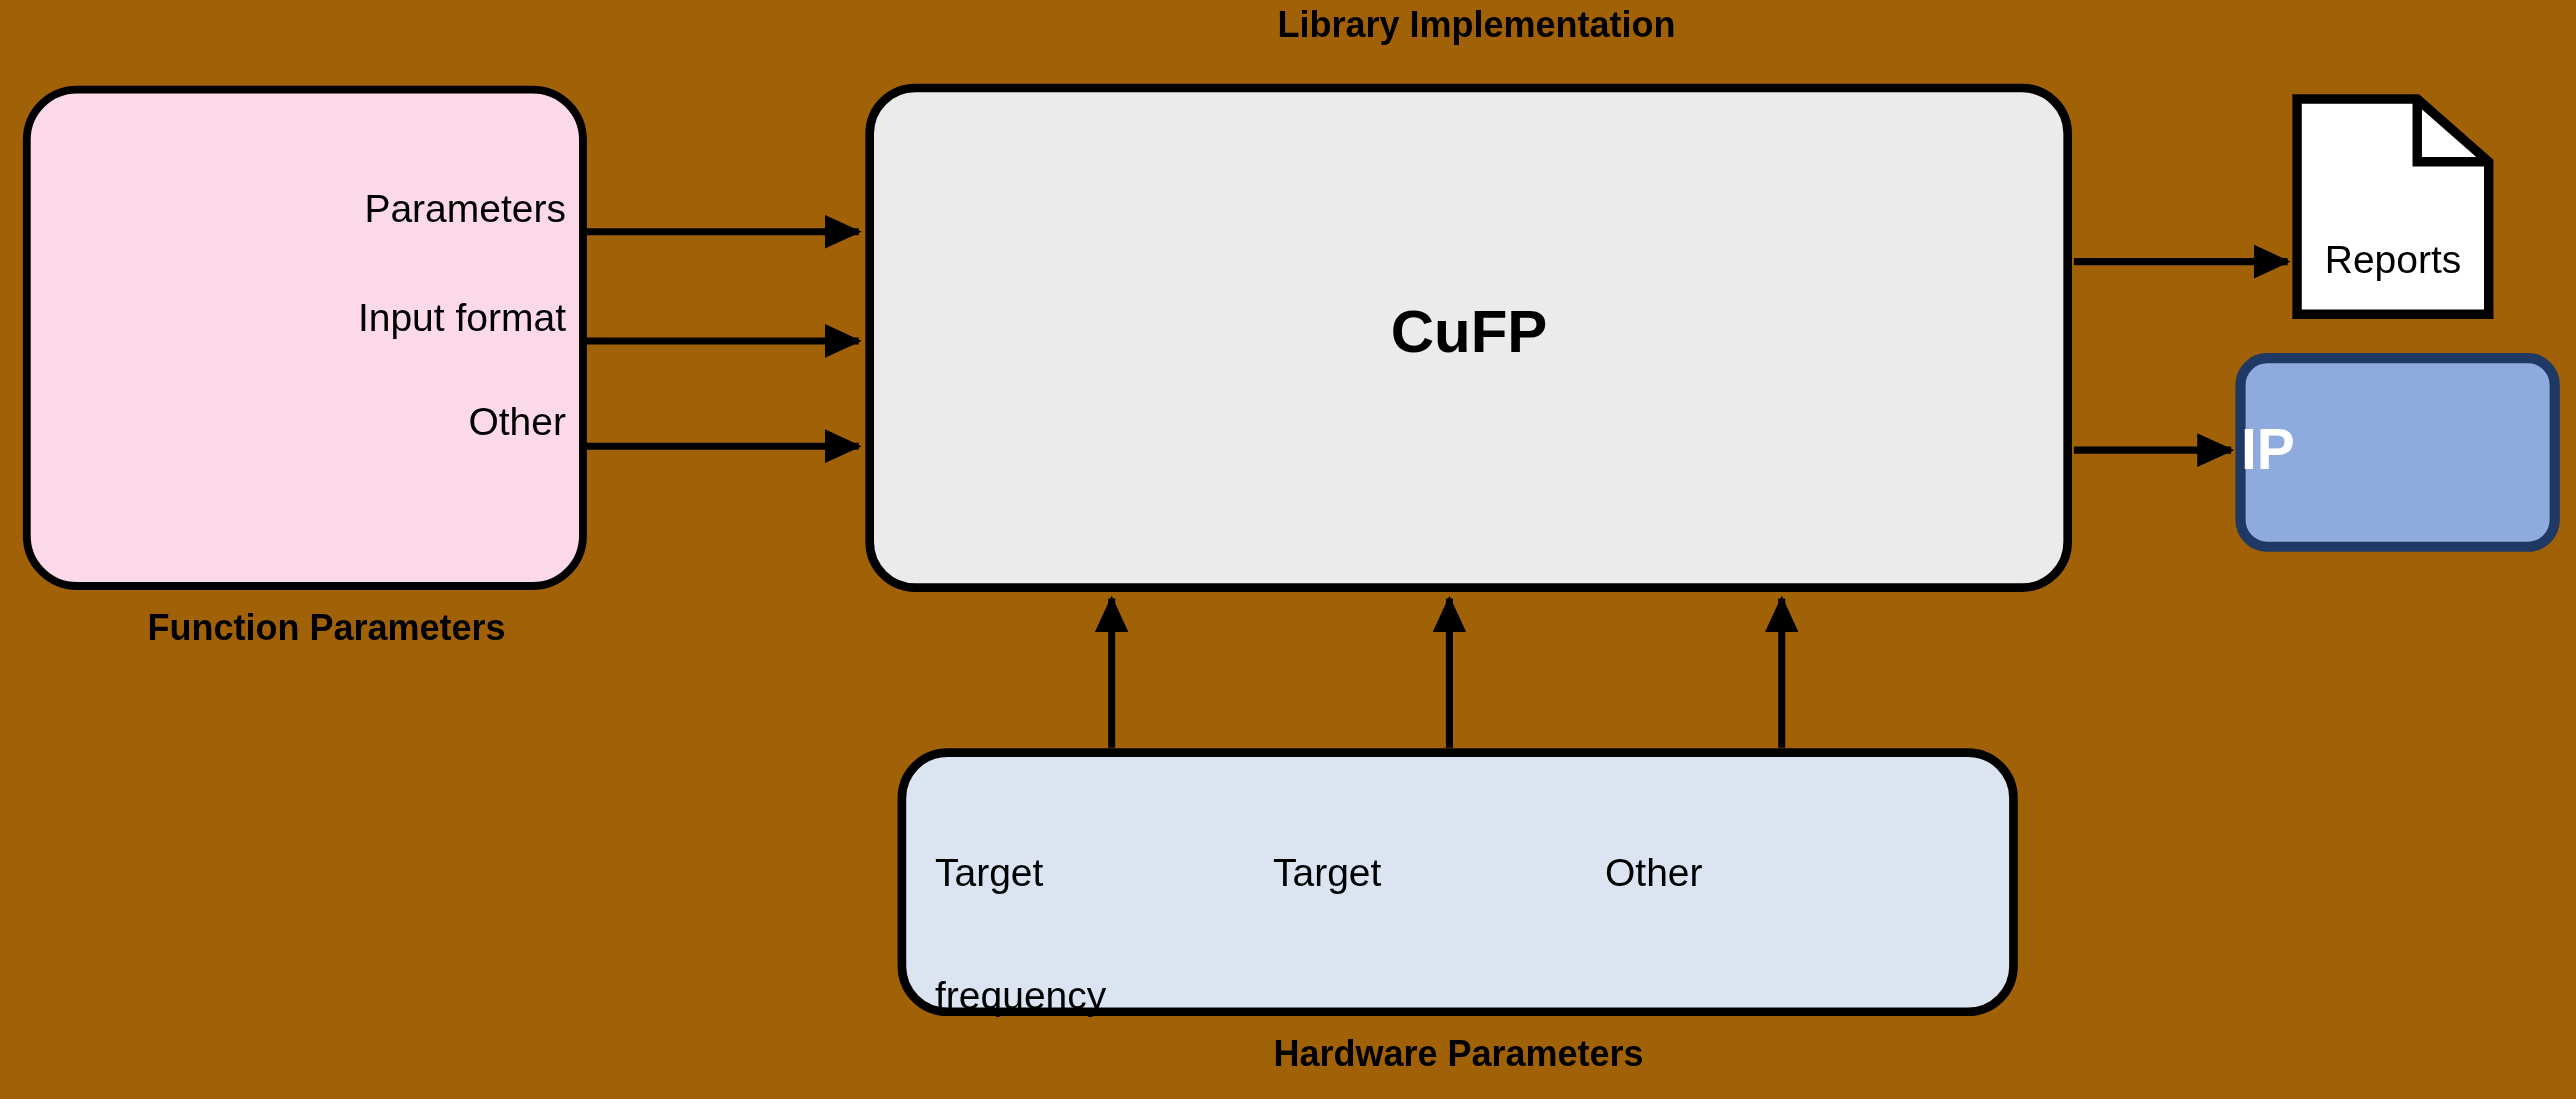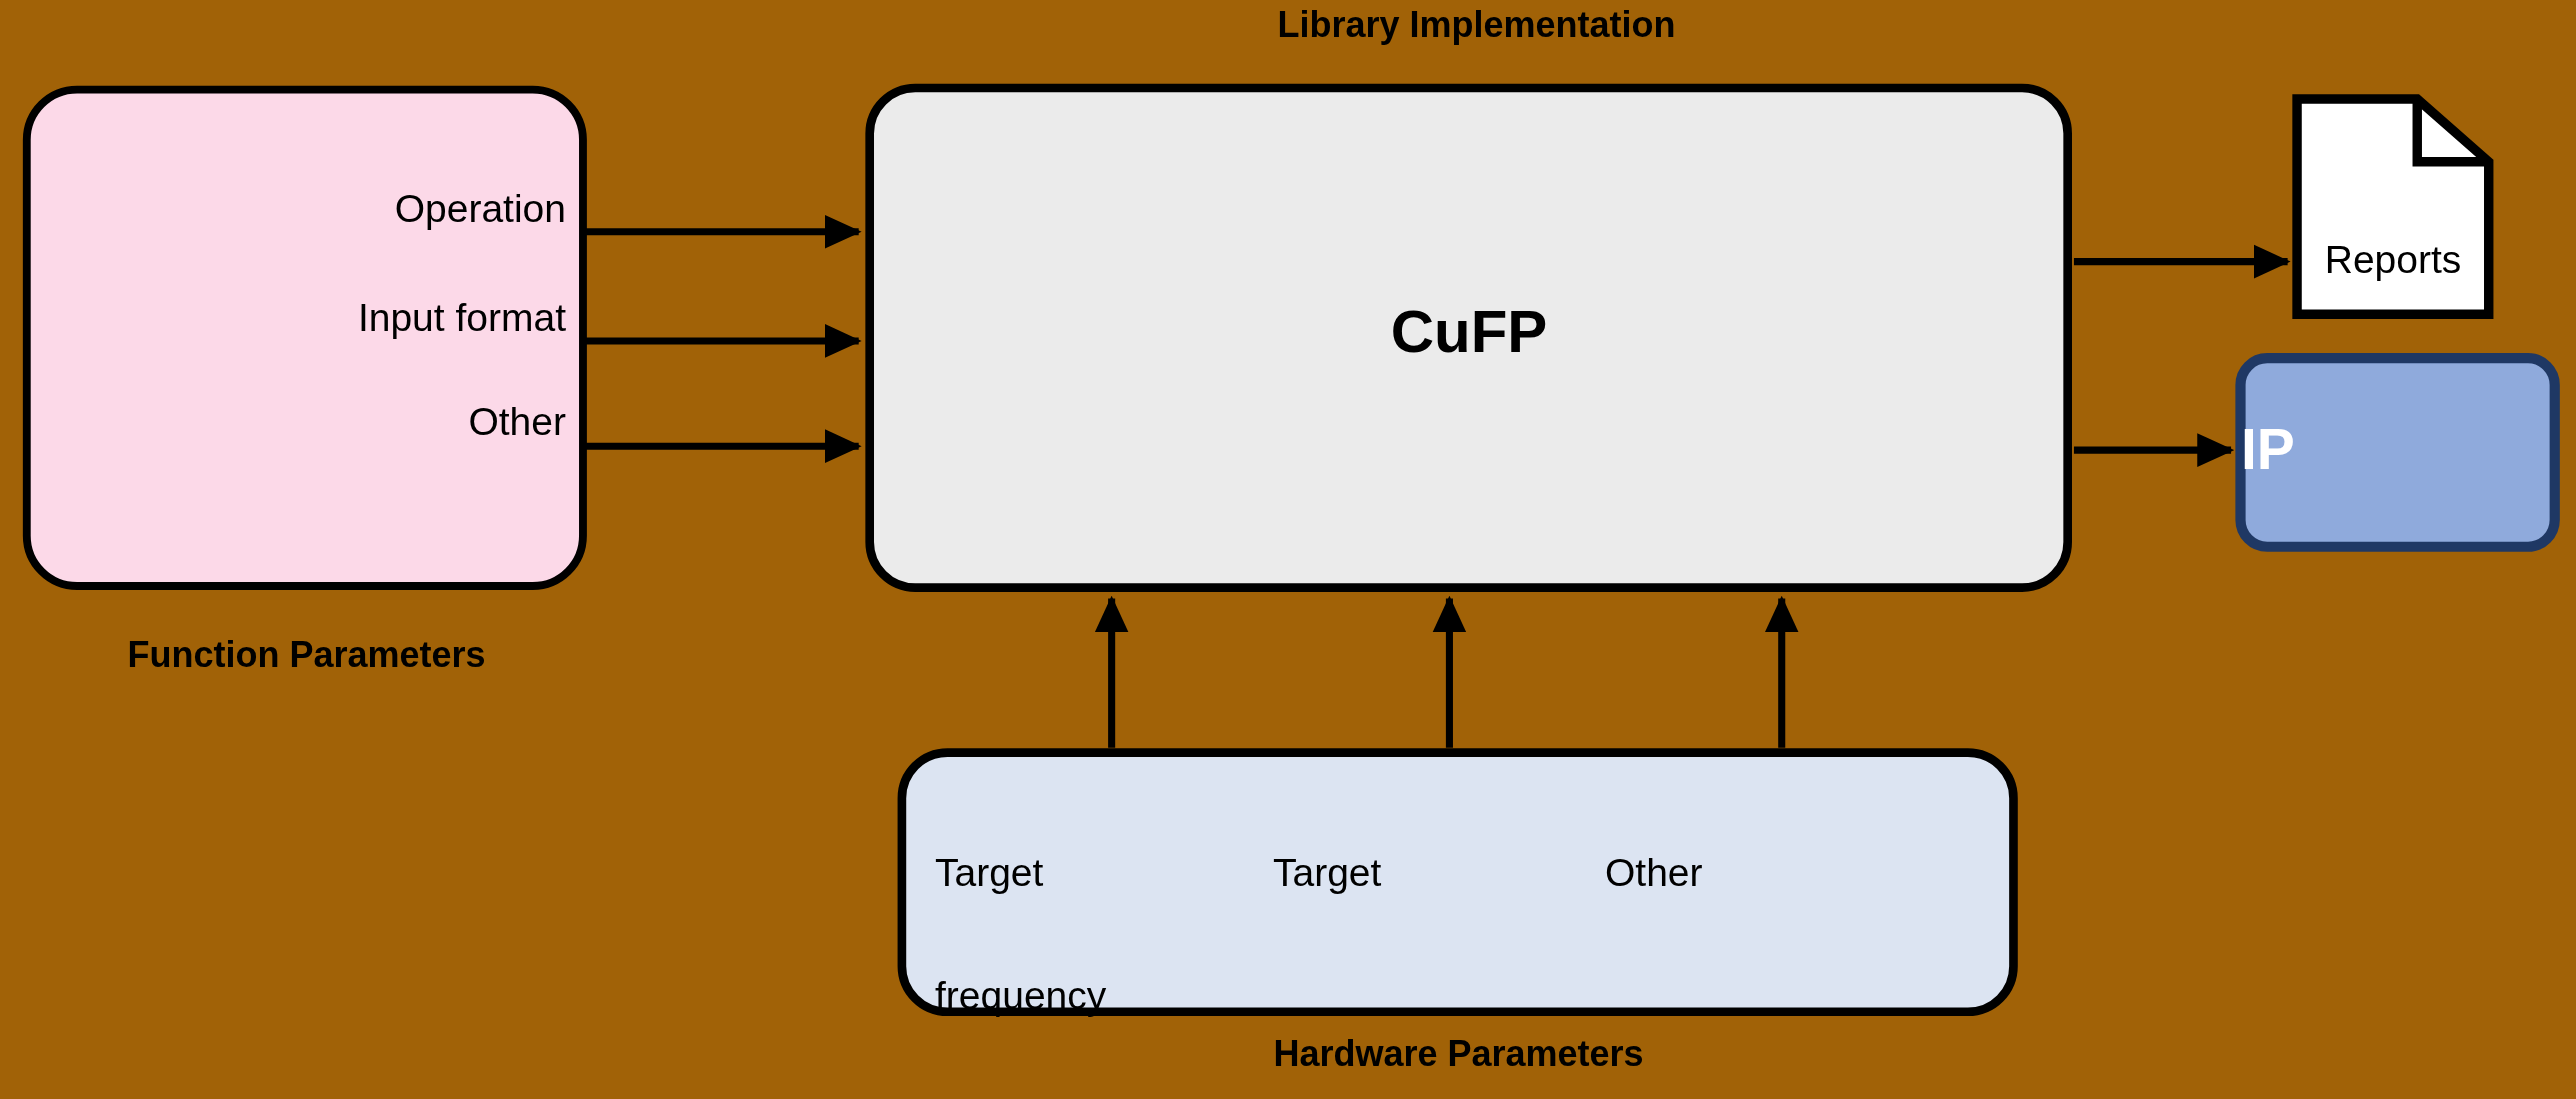--- a/index.html
+++ b/index.html
@@ -97,25 +97,25 @@
     <line x1="1415" y1="952" x2="1415" y2="762" stroke="#000000" stroke-width="9" marker-end="url(#ah)"></line>
     <line x1="1845" y1="952" x2="1845" y2="762" stroke="#000000" stroke-width="9" marker-end="url(#ah)"></line>
     <line x1="2268" y1="952" x2="2268" y2="762" stroke="#000000" stroke-width="9" marker-end="url(#ah)"></line>
 
     <line x1="2640" y1="333" x2="2912" y2="333" stroke="#000000" stroke-width="9" marker-end="url(#ah)"></line>
     <line x1="2640" y1="573" x2="2840" y2="573" stroke="#000000" stroke-width="9" marker-end="url(#ah)"></line>
   </svg>
 
   <div class="node-label caption" style="left:1123px; top:6.3px; width:707px;">Library Implementation</div>
 
-  <div class="node-label param-right" style="left:173px; top:189px; width:393px;">Operation</div>
+  <div class="node-label param-right" style="left:173px; top:189px; width:393px;">Parameters</div>
   <div class="node-label param-right" style="left:173px; top:298px; width:393px;">Input format</div>
   <div class="node-label param-right" style="left:173px; top:402px; width:393px;">Other</div>
 
-  <div class="node-label caption" style="left:0px; top:636px; width:613px;">Function Parameters</div>
+  <div class="node-label caption" style="left:0px; top:609px; width:613px;padding-left:20px;">Function Parameters</div>
 
   <div class="node-label cufp-title" style="left:870px; top:300px; width:1198px;">CuFP</div>
 
   <div class="node-label param-center" style="left:935px; top:771px; width:354px;">
     <div>Target</div>
     <div>frequency</div>
   </div>
   <div class="node-label param-center" style="left:1273px; top:771px; width:354px;">
     <div>Target</div>
   </div>

